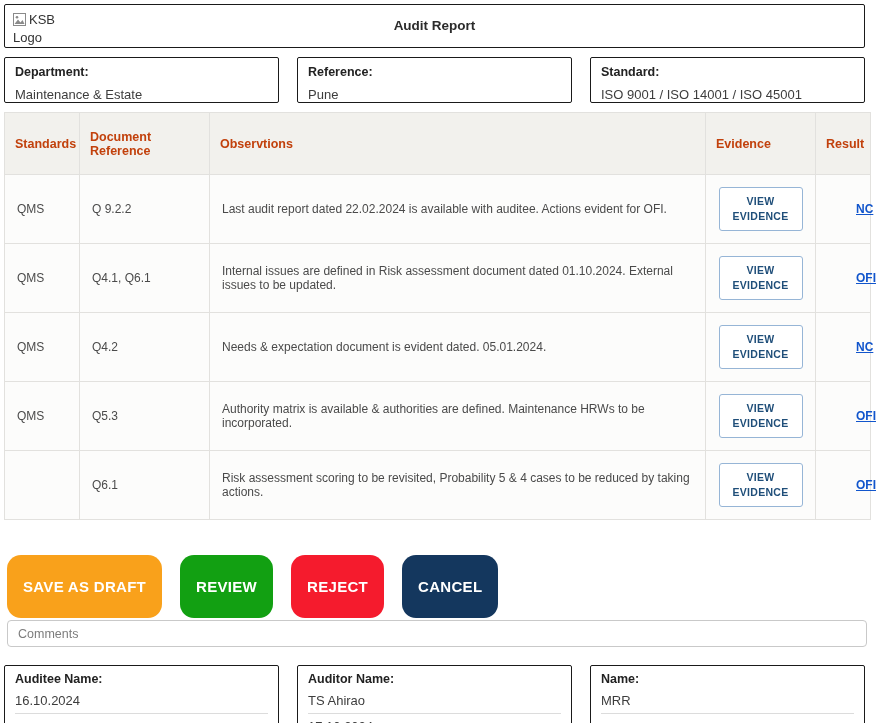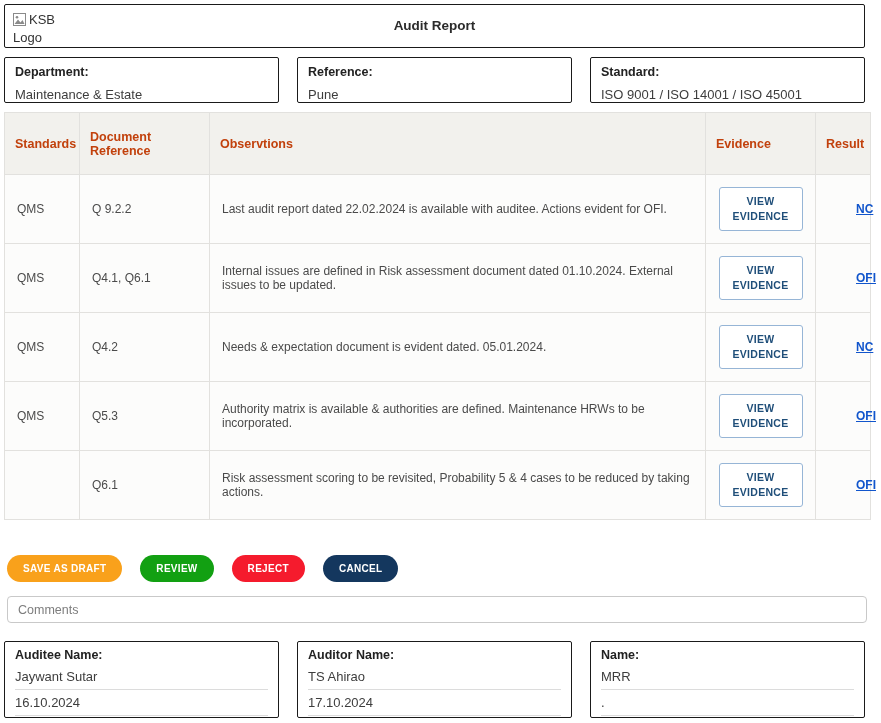--- a/index.html
+++ b/index.html
@@ -127,31 +127,31 @@
     gap: 18px;
     margin-top: 35px;
     margin-left: 3px;
     align-items: center;
   }
   .action-btn {
     border: none;
     border-radius: 14px;
     color: #ffffff;
     font-family: "Liberation Sans", sans-serif;
-    font-size: 10px;
+    font-size: 15px;
     font-weight: bold;
     letter-spacing: 0.3px;
-    padding: 8px 16px;
+    padding: 23px 16px;
     cursor: pointer;
   }
 
   
   .comments-input {
     display: block;
-    margin-top: 14px;
+    margin-top: 2px;
     margin-left: 3px;
     width: 860px;
     height: 27px;
     border: 1px solid #c9c9c9;
     border-radius: 4px;
     padding: 0 10px;
     font-family: "Liberation Sans", sans-serif;
     font-size: 12.5px;
     color: #444;
   }
@@ -305,21 +305,20 @@
     <button class="action-btn" style="background-color: rgb(18, 160, 18);">REVIEW</button>
     <button class="action-btn" style="background-color: rgb(245, 27, 45);">REJECT</button>
     <button class="action-btn" style="background-color: rgb(20, 55, 94);">CANCEL</button>
   </div>
 
   <input class="comments-input" type="text" placeholder="Comments" style="">
 
   <div class="sig-row">
     <div class="sig-box">
       <span class="sig-label">Auditee Name:</span>
-      <input class="sig-input" type="text" value="Jaywant Sutar" style="">
       <input class="sig-input" type="text" value="16.10.2024" style="">
     </div>
     <div class="sig-box">
       <span class="sig-label">Auditor Name:</span>
       <input class="sig-input" type="text" value="TS Ahirao" style="">
       <input class="sig-input" type="text" value="17.10.2024" style="">
     </div>
     <div class="sig-box">
       <span class="sig-label">Name:</span>
       <input class="sig-input" type="text" value="MRR" style="">

